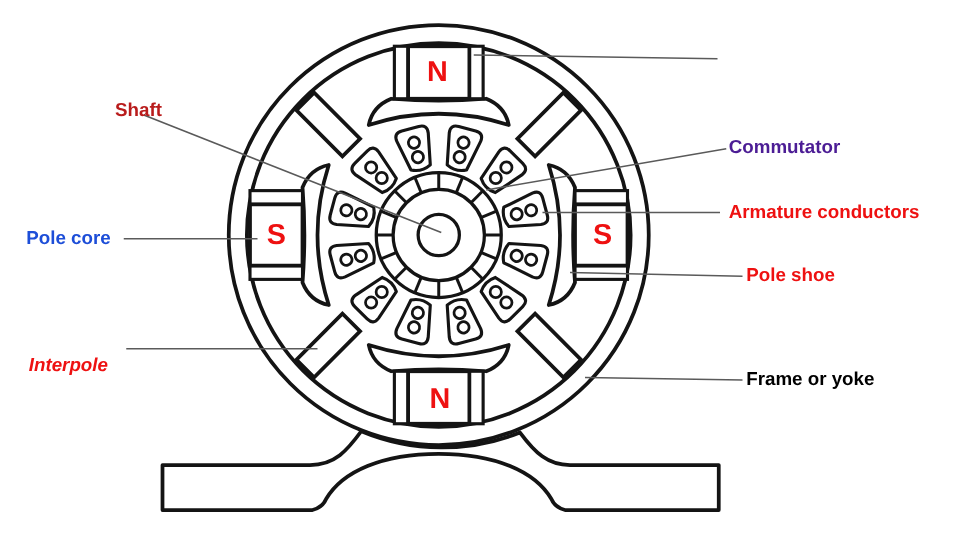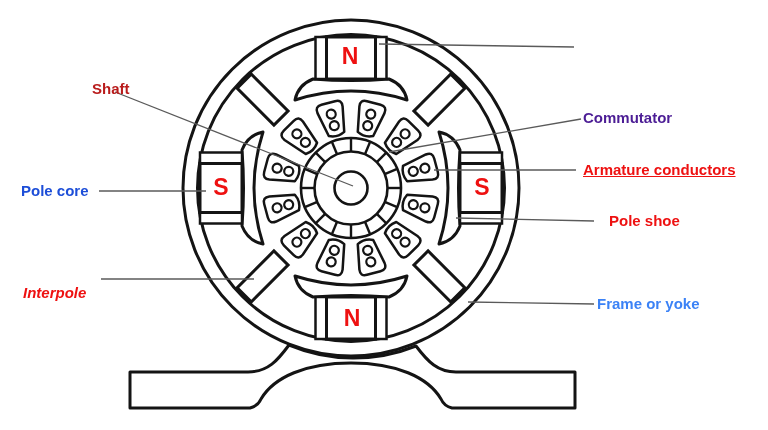--- a/index.html
+++ b/index.html
@@ -198,23 +198,23 @@
       <line class="leader" x1="434" y1="170" x2="576" y2="170" stroke="#5a5a5a"></line>
       <line class="leader" x1="99" y1="191" x2="206" y2="191" stroke="#5a5a5a"></line>
       <line class="leader" x1="456" y1="218" x2="594" y2="221" stroke="#5a5a5a"></line>
       <line class="leader" x1="101" y1="279" x2="254" y2="279" stroke="#5a5a5a"></line>
       <line class="leader" x1="468" y1="302" x2="594" y2="304" stroke="#5a5a5a"></line>
     </g>
   </svg>
 
   <div class="label" style="left: 69px; top: 80px; color: #b91c1c; margin-left: 23px;">Shaft</div>
   <div class="label" style="left: 583px; top: 109px; color: #4c1d95;">Commutator</div>
-  <div class="label" style="left: 583px; top: 161px; color: rgb(238, 17, 17); text-decoration: underline;">Armature conductors</div>
+  <div class="label" style="left: 583px; top: 161px; color: rgb(238, 17, 17);">Armature conductors</div>
   <div class="label" style="left: 21px; top: 182px; color: #1d4ed8;">Pole core</div>
-  <div class="label" style="left: 597px; top: 212px; color: rgb(238, 17, 17); margin-left: 12px;">Pole shoe</div>
+  <div class="label" style="left: 597px; top: 212px; color: rgb(238, 17, 17);">Pole shoe</div>
   <div class="label" style="left: 23px; top: 284px; color: rgb(238, 17, 17); font-style: italic;">Interpole</div>
-  <div class="label" style="left: 597px; top: 295px; color: #3b82f6;">Frame or yoke</div>
+  <div class="label" style="left: 597px; top: 295px; color: #000000;">Frame or yoke</div>
 
   <div class="pole-letter" style="left: 350px; top: 58px; color: rgb(238, 17, 17);">N</div>
   <div class="pole-letter" style="left: 221px; top: 189px; color: rgb(238, 17, 17);">S</div>
   <div class="pole-letter" style="left: 482px; top: 189px; color: rgb(238, 17, 17);">S</div>
   <div class="pole-letter" style="left: 352px; top: 320px; color: rgb(238, 17, 17);">N</div>
 </div>
 
 </body></html>

